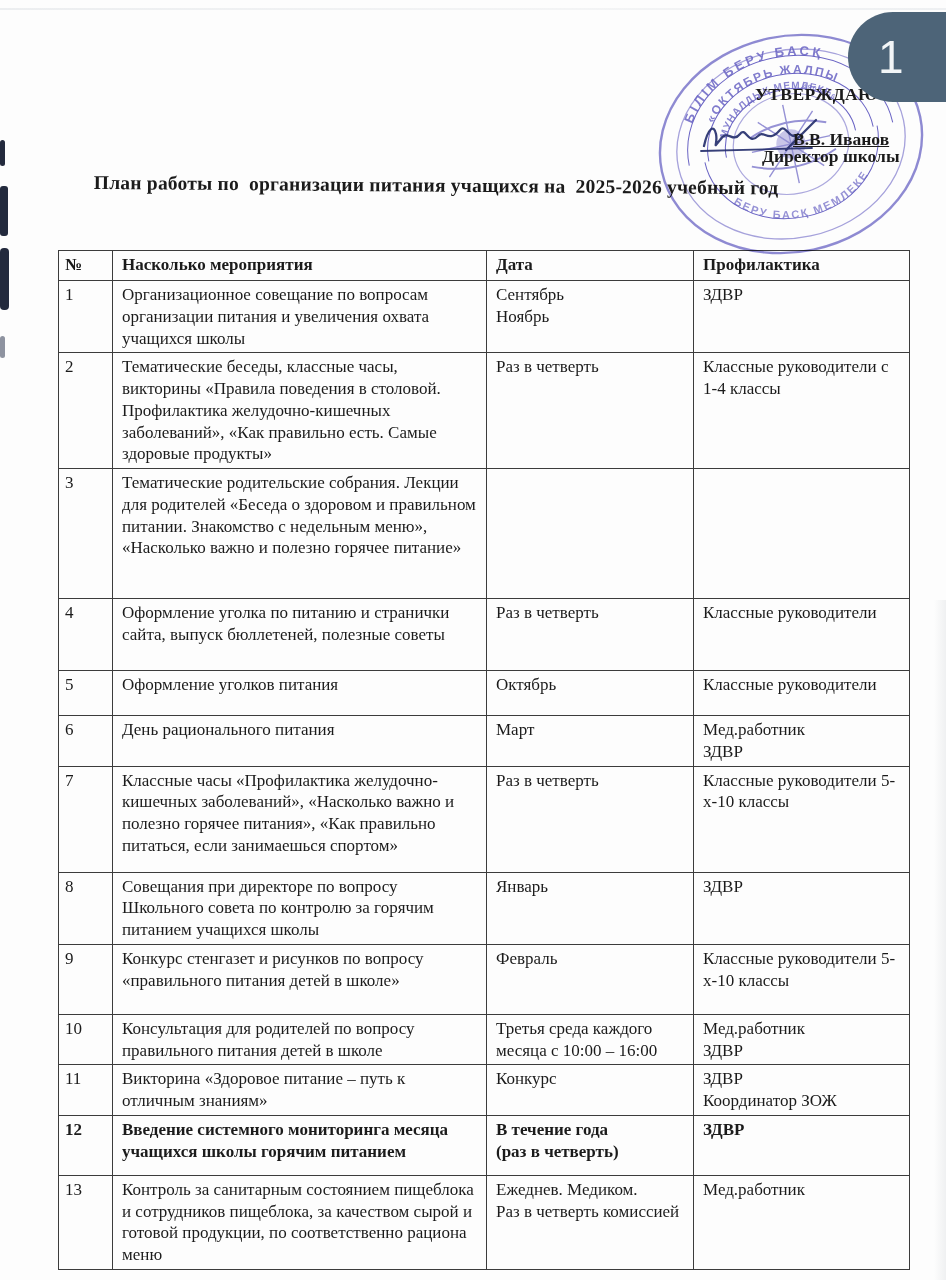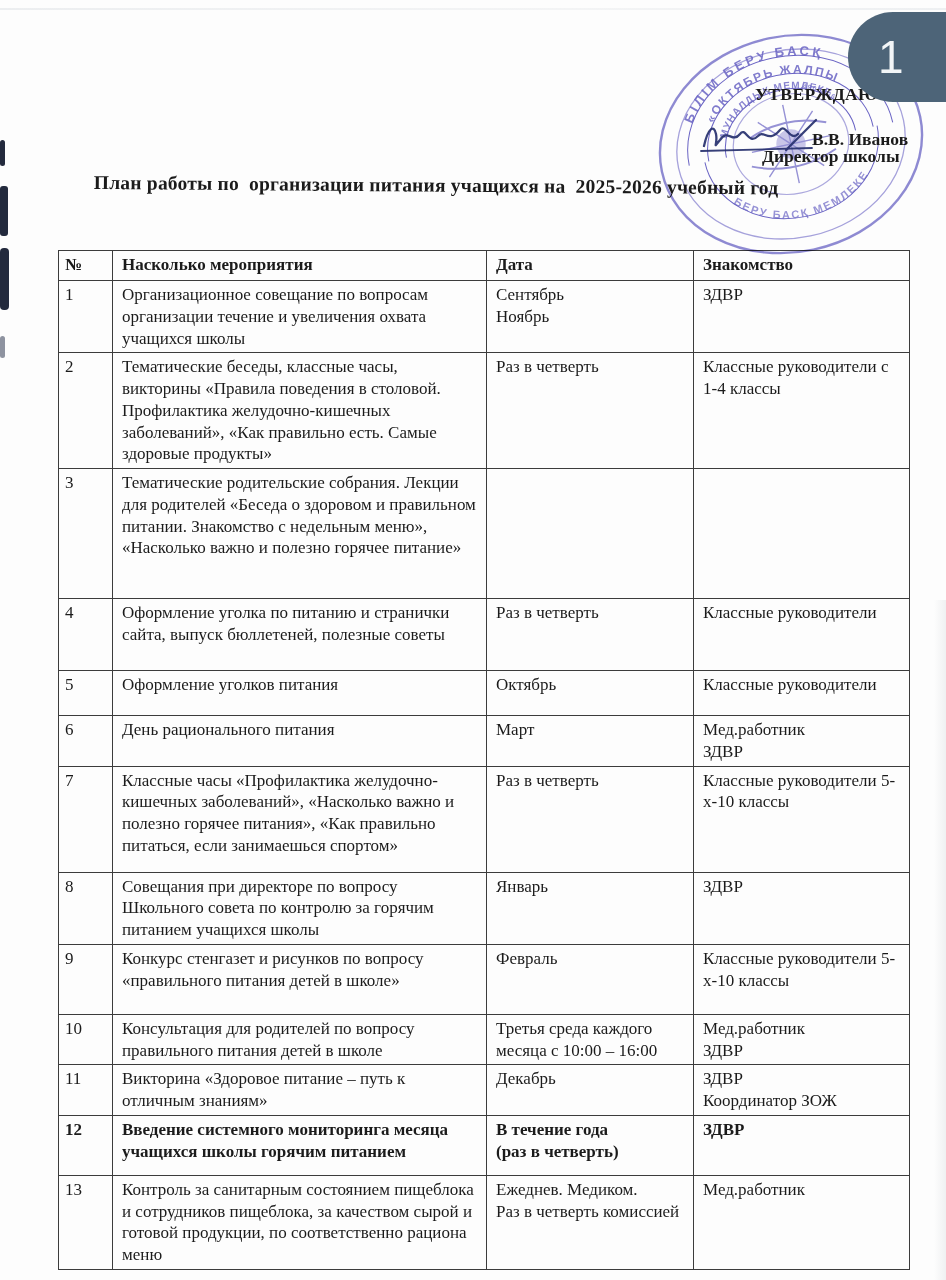--- a/index.html
+++ b/index.html
@@ -28,21 +28,21 @@
   
   .stamp {
     position:absolute; left:648px; top:26px; width:286px; height:236px;
     mix-blend-mode:multiply; opacity:.88; z-index:2; pointer-events:none;
   }
 
   
   .approval { position:absolute; z-index:3; font-weight:bold; }
   .approval-line1 { left:755px; top:84px;  font-size:17.5px; letter-spacing:.4px; }
   .approval-line2 { left:762px; top:108px; font-size:17.5px;margin-top:38px; }
-  .approval-name  { left:812px; top:129px; font-size:17.5px; }
+  .approval-name  { left:793px; top:129px; font-size:17.5px;text-decoration:underline; }
   .signature { position:absolute; left:698px; top:116px; width:126px; height:42px; z-index:3; }
 
   
   .page-badge {
     position:absolute; left:848px; top:12px; width:110px; height:90px;
     background:#4d6478; border-radius:45px 0 0 45px; z-index:6;
     display:flex; align-items:center; justify-content:flex-start;
   }
   .page-badge span {
     font-family:"Liberation Sans", sans-serif;
@@ -149,27 +149,27 @@
         <col class="c-num">
         <col class="c-body">
         <col class="c-date">
         <col class="c-exec">
       </colgroup>
     <thead>
       <tr>
         <th class="num">№</th>
         <th>Насколько мероприятия</th>
         <th>Дата</th>
-        <th>Знакомство</th>
+        <th>Профилактика</th>
       </tr>
     </thead>
     <tbody id="plan-tbody">
         <tr>
     <td class="num">1</td>
-    <td>Организационное совещание по вопросам организации течение и увеличения охвата учащихся школы</td>
+    <td>Организационное совещание по вопросам организации питания и увеличения охвата учащихся школы</td>
     <td>Сентябрь
 Ноябрь</td>
     <td>ЗДВР</td>
   </tr>
         <tr>
     <td class="num">2</td>
     <td>Тематические беседы, классные часы, викторины «Правила поведения в столовой. Профилактика желудочно-кишечных заболеваний», «Как правильно есть. Самые здоровые продукты»</td>
     <td>Раз в четверть</td>
     <td>Классные руководители с 1-4 классы</td>
   </tr>
@@ -219,21 +219,21 @@
         <tr>
     <td class="num">10</td>
     <td>Консультация для родителей по вопросу правильного питания детей в школе</td>
     <td>Третья среда каждого месяца с 10:00 – 16:00</td>
     <td>Мед.работник
 ЗДВР</td>
   </tr>
         <tr>
     <td class="num">11</td>
     <td>Викторина «Здоровое питание – путь к отличным знаниям»</td>
-    <td>Декабрь</td>
+    <td>Конкурс</td>
     <td>ЗДВР
 Координатор ЗОЖ</td>
   </tr>
         <tr>
     <td class="num">12</td>
     <td>Введение системного мониторинга месяца учащихся школы горячим питанием</td>
     <td>В течение года
 (раз в четверть)</td>
     <td>ЗДВР</td>
   </tr>

